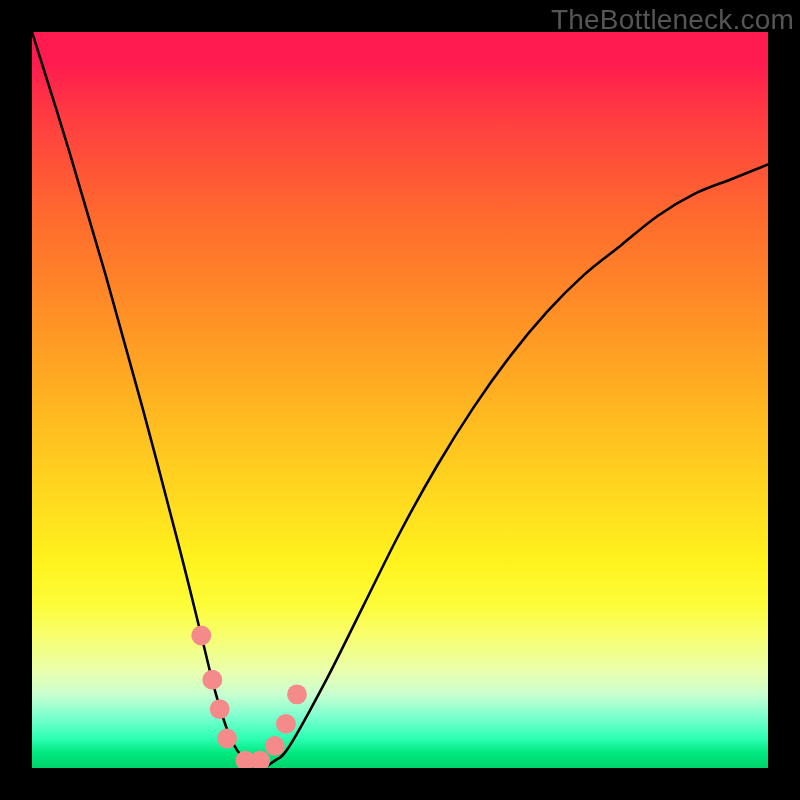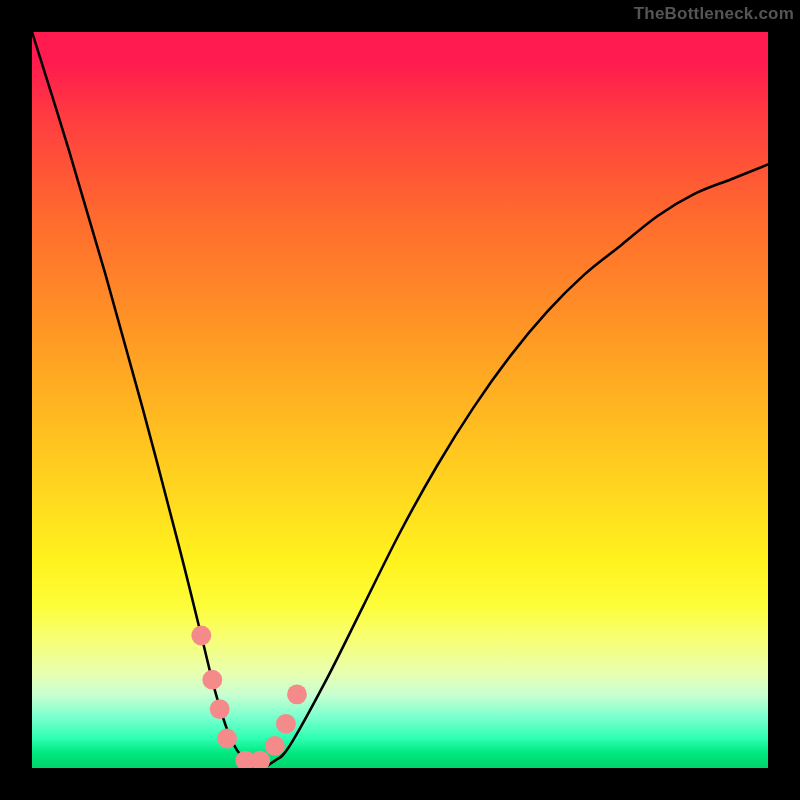--- a/index.html
+++ b/index.html
@@ -45,23 +45,23 @@
   svg.curve {
     position: absolute;
     left: 0; top: 0;
     width: 100%; height: 100%;
   }
   .watermark {
     position: absolute;
     top: 4px;
     right: 6px;
     color: #555;
-    font-size: 17px;
+    font-size: 28px;
     letter-spacing: 0.2px;
-    font-weight: 700;
+    font-weight: 400;
     user-select: none;
   }
 </style>
 </head>
 <body>
 
 <div class="watermark">TheBottleneck.com</div>
 
 <div class="plot-wrap">
   <div class="plot-bg"></div>

